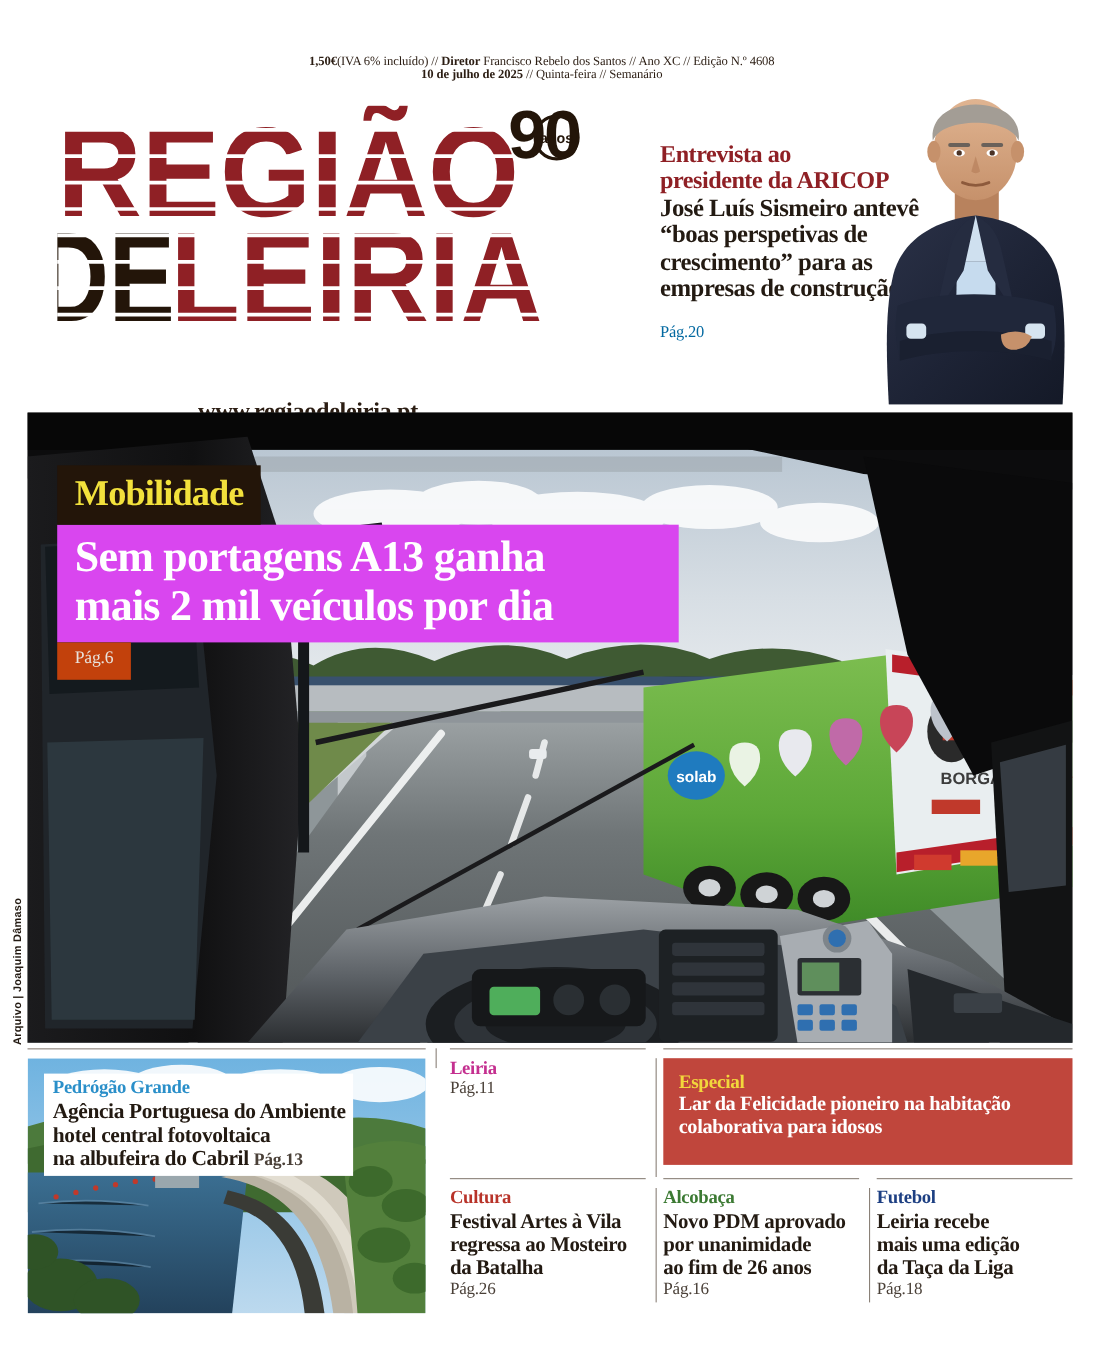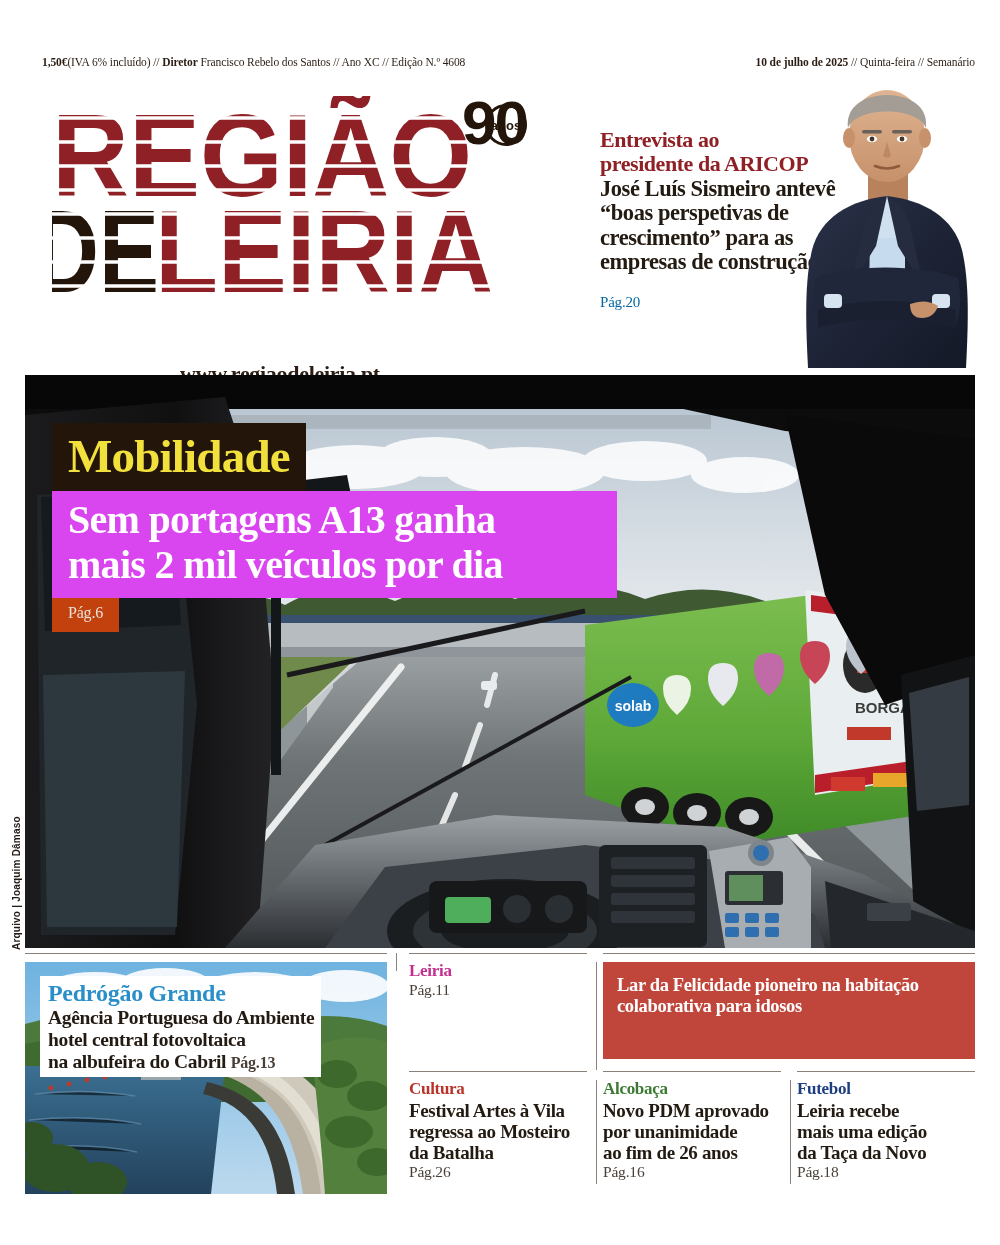--- a/index.html
+++ b/index.html
@@ -6,25 +6,25 @@
   html, body {
     width: 1000px; height: 1245px;
     background: #ffffff;
     font-family: "Liberation Serif", serif;
     overflow: hidden;
   }
   .page { position: relative; width: 1000px; height: 1245px; background: #fff; }
 
   
   .topbar {
-    position: absolute; left: 16px; top: 50px; width: 985px; height: 24px;
+    position: absolute; left: 0; top: 50px; width: 985px; height: 24px;
     padding: 0 26px;
     display: flex; align-items: center; justify-content: space-between;
     font-family: "Liberation Serif", serif;
-    font-size: 11.5px; color: #2b1d13; letter-spacing: -0.1px;
+    font-size: 11.5px; color: #2b1d13; letter-spacing: -0.1px; flex-direction: column;
   }
   .topbar .seg { white-space: nowrap; }
   .topbar b { font-weight: bold; }
 
   
   .masthead {
     position: absolute; left: 0; top: 88px; width: 600px; height: 275px;
   }
   .logo-svg { position: absolute; left: 52px; top: 8px; }
   .siteurl {
@@ -68,21 +68,21 @@
     width: 16px; height: 160px;
     writing-mode: vertical-rl; transform: rotate(180deg);
     font-family: "Liberation Sans", sans-serif;
     font-size: 10px; font-weight: bold; color: #231a12;
     letter-spacing: 0.2px; white-space: nowrap;
   }
   .hl-wrap { position: absolute; left: 27px; top: 48px; z-index: 5; }
   .hl-kicker {
     display: inline-block; background: #231509;
     color: #f2e13c; font-family: "Liberation Serif", serif;
-    font-weight: bold; font-size: 47px; line-height: 1;
+    font-weight: bold; font-size: 33px; line-height: 1;
     padding: 10px 16px 11px 16px; letter-spacing: -0.8px;
   }
   .hl-main {
     display: block; background: #d946ef; color: #ffffff;
     font-family: "Liberation Serif", serif;
     font-weight: bold; font-size: 40px; line-height: 1.13;
     padding: 6px 16px 11px 16px; letter-spacing: -0.7px;
     width: 565px;
   }
   .hl-page {
@@ -111,21 +111,21 @@
     font-size: 15.5px; color: #4a4038; letter-spacing: -0.2px;
   }
 
   
   .pedro { position: absolute; left: 25px; top: 962px; width: 362px; height: 232px; overflow: hidden; }
   .pedro-text {
     position: absolute; left: 15px; top: 14px; z-index: 4;
     background: #ffffff; padding: 4px 7px 4px 8px;
     display: inline-block;
   }
-  .pedro-text .kicker { color: #2a8fc9; font-size: 24px; }
+  .pedro-text .kicker { color: #2a8fc9; font-size: 17px; }
   .pedro-text .headline { font-size: 19.5px; }
   .pedro-text .pageref { display: inline; font-size: 16px; }
 
   
   .especial {
     position: absolute; left: 603px; top: 962px; width: 372px; height: 97px;
     background: #c0463c; padding: 12px 14px 0 14px;
   }
   .especial .kicker { color: #f2d73c; font-size: 17.5px; }
   .especial .headline { color: #ffffff; font-size: 18.5px; line-height: 1.14; }
@@ -551,20 +551,21 @@
       </div>
     </div>
   </div>
 
   <div class="col" style="left:409px; top:962px; width:180px;">
     <div class="kicker kicker-leiria">Leiria</div>
     <div class="pageref">Pág.11</div>
   </div>
 
   <div class="especial">
+    <div class="kicker">Especial</div>
     <div class="headline">
       <span>Lar da Felicidade pioneiro na habitação</span><br>
       <span>colaborativa para idosos</span>
     </div>
   </div>
 
   <div class="col" style="left:409px; top:1080px; width:180px;">
     <div class="kicker kicker-cultura">Cultura</div>
     <div class="headline">
       <span>Festival Artes à Vila</span><br>
@@ -582,18 +583,18 @@
       <span>ao fim de 26 anos</span>
     </div>
     <div class="pageref">Pág.16</div>
   </div>
 
   <div class="col" style="left:797px; top:1080px; width:180px;">
     <div class="kicker kicker-futebol">Futebol</div>
     <div class="headline">
       <span>Leiria recebe</span><br>
       <span>mais uma edição</span><br>
-      <span>da Taça da Novo</span>
+      <span>da Taça da Liga</span>
     </div>
     <div class="pageref">Pág.18</div>
   </div>
 
 </div>
 
 </body></html>

